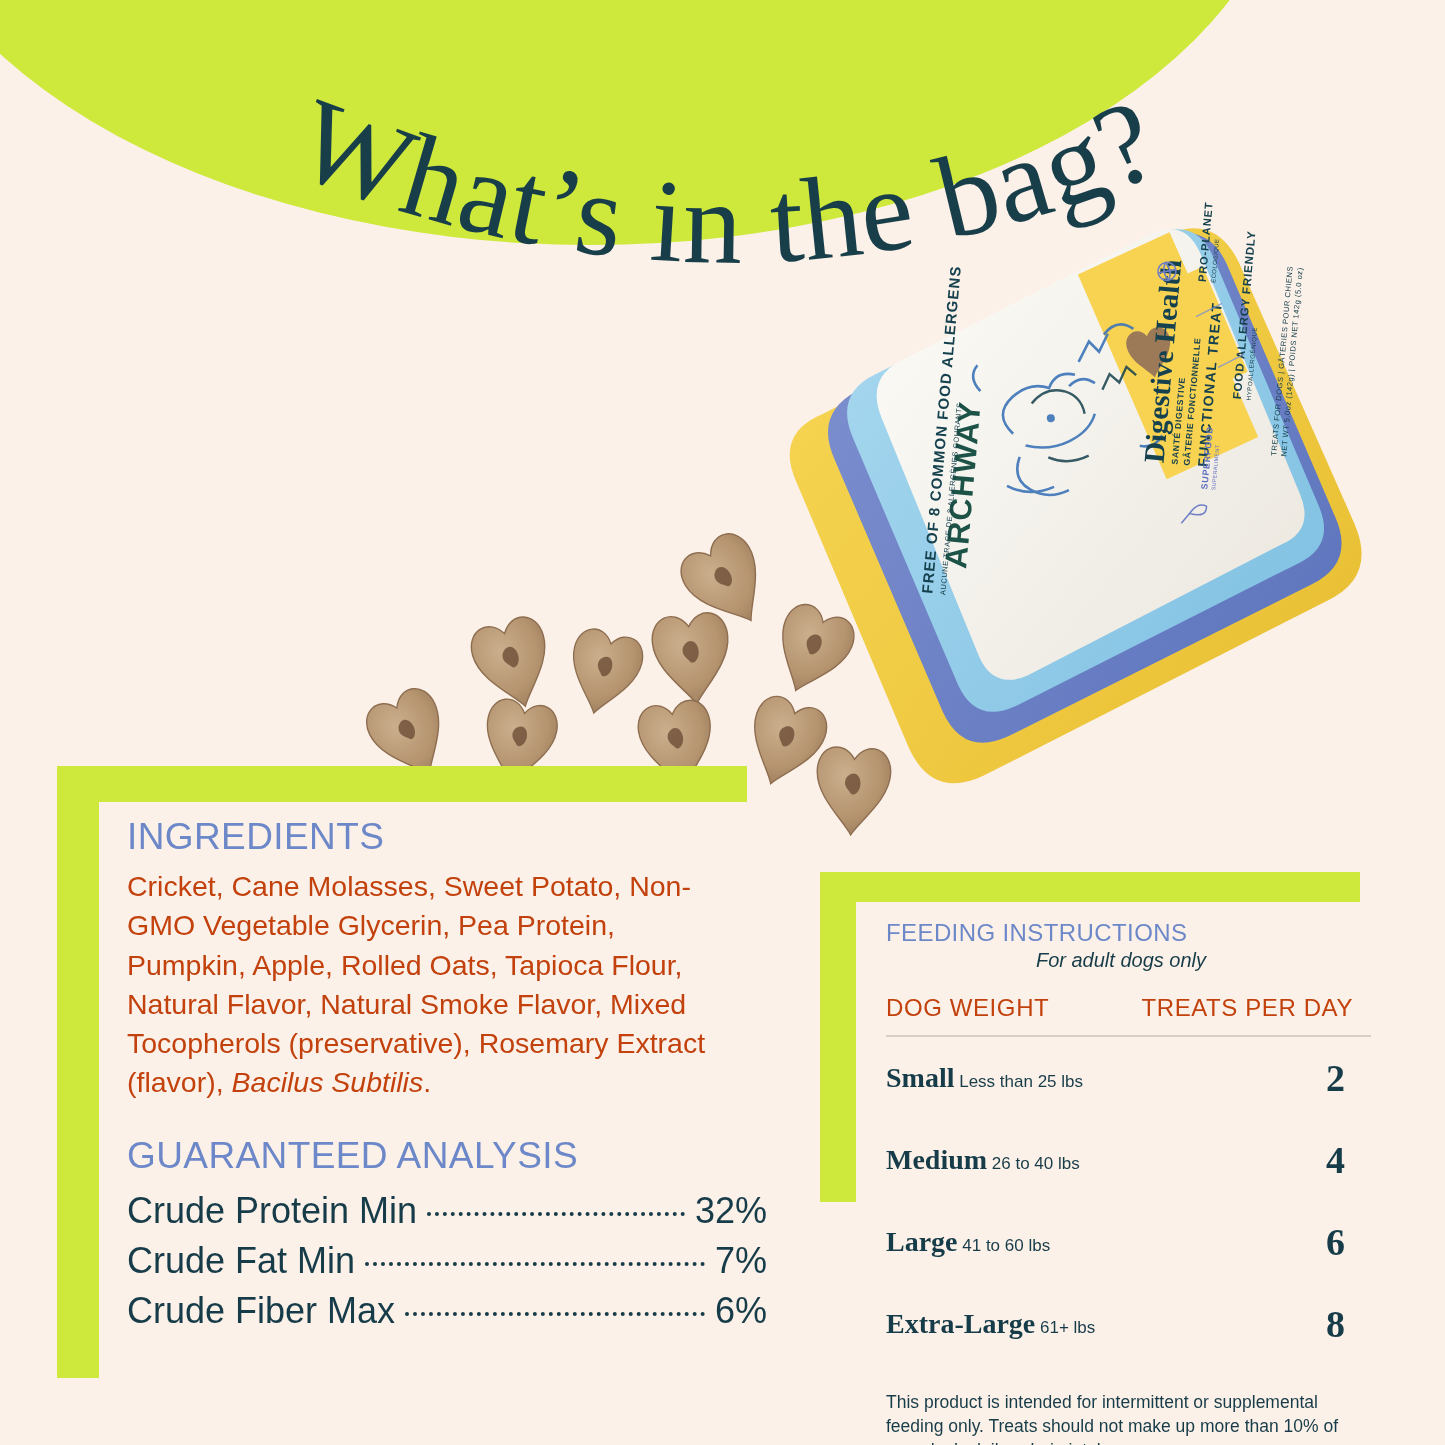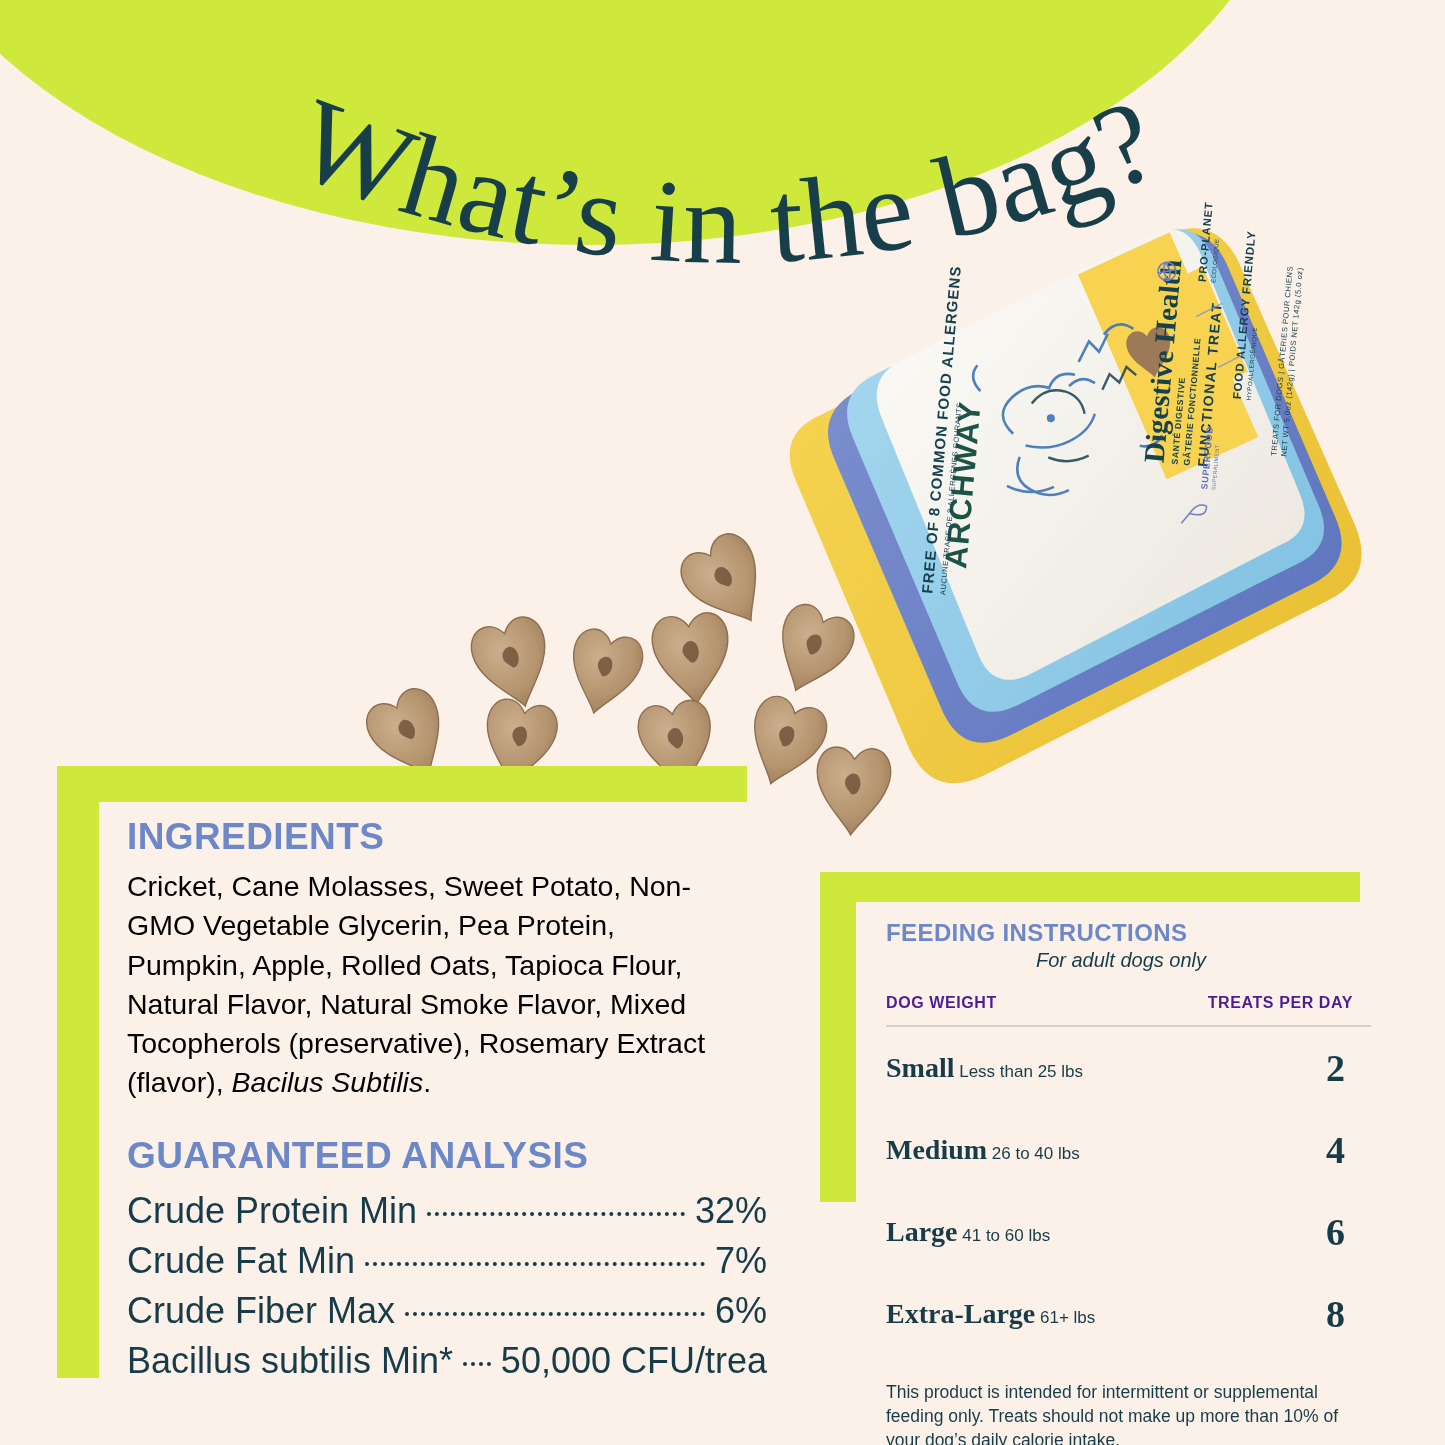--- a/index.html
+++ b/index.html
@@ -95,28 +95,28 @@
   #panel-right { left: 820px; top: 872px; width: 560px; height: 500px; }
   #panel-right .frame-top  { left: 0; top: 0; width: 540px; height: 30px; }
   #panel-right .frame-left { left: 0; top: 0; width: 36px;  height: 330px; }
   #panel-right .sheet      { left: 36px; top: 30px; width: 524px; height: 470px; }
   #panel-right .content    { left: 66px; top: 48px; width: 500px; }
 
   
   .sec-title {
     color: #6D88C8;
     font-family: "Liberation Sans", sans-serif;
-    font-weight: bold;
+    font-weight: normal;
     font-size: 37px;
     letter-spacing: 0.4px;
     margin: 0 0 10px 0;
     line-height: 1.05;
   }
   .ingredients-body {
-    color: #000000;
+    color: #c2410c;
     font-size: 28.5px;
     line-height: 1.38;
     margin: 0;
     max-width: 612px;
   }
   .ingredients-body .sci { font-style: italic; }
 
   .ga-title { margin-top: 34px; }
   .ga-list { margin: 0; padding: 0; list-style: none; }
   .ga-row {
@@ -145,23 +145,23 @@
     color: #173C49;
     font-style: italic;
     font-weight: normal;
     font-size: 20px;
     text-align: center;
     margin: 0 0 22px 0;
     padding-right: 30px;
   }
   .fi-table { width: 485px; border-collapse: collapse; }
   .fi-table thead th {
-    color: #4c1d95;
-    font-size: 16px;
-    font-weight: bold;
+    color: #c2410c;
+    font-size: 24px;
+    font-weight: normal;
     letter-spacing: 0.6px;
     text-align: left;
     padding: 0 0 13px 0;
   }
   .fi-table thead th.num { text-align: right; padding-right: 18px;}
   .fi-table thead tr { border-bottom: 2px solid #D8CFC6; }
   .fi-table tbody td {
     color: #173C49;
     padding: 19px 0 19px 0;
     vertical-align: middle;
@@ -379,25 +379,20 @@
           </li>
           <li class="ga-row">
             <span class="ga-label">Crude Fat Min</span>
             <span class="ga-dots"></span>
             <span class="ga-value">7%</span>
           </li>
           <li class="ga-row">
             <span class="ga-label">Crude Fiber Max</span>
             <span class="ga-dots"></span>
             <span class="ga-value">6%</span>
-          </li>
-          <li class="ga-row">
-            <span class="ga-label">Bacillus subtilis Min*</span>
-            <span class="ga-dots"></span>
-            <span class="ga-value">50,000 CFU/trea</span>
           </li>
         </ul>
     </div>
   </div>
 
   <div class="panel" id="panel-right">
     <div class="frame frame-top"></div>
     <div class="frame frame-left"></div>
     <div class="sheet"></div>
     <div class="content">

